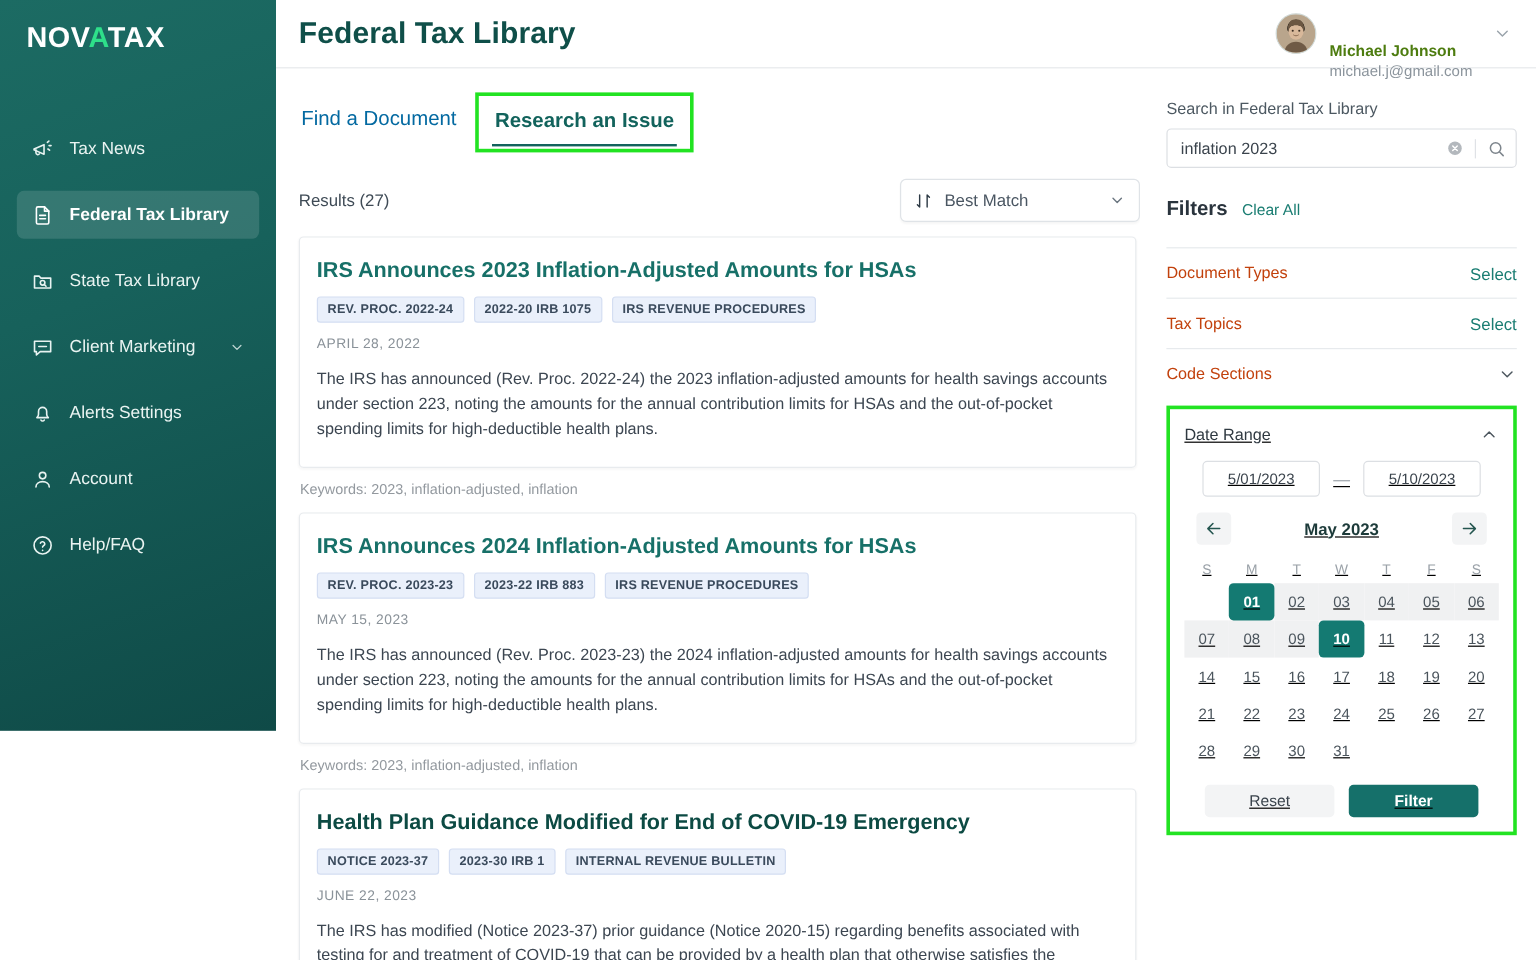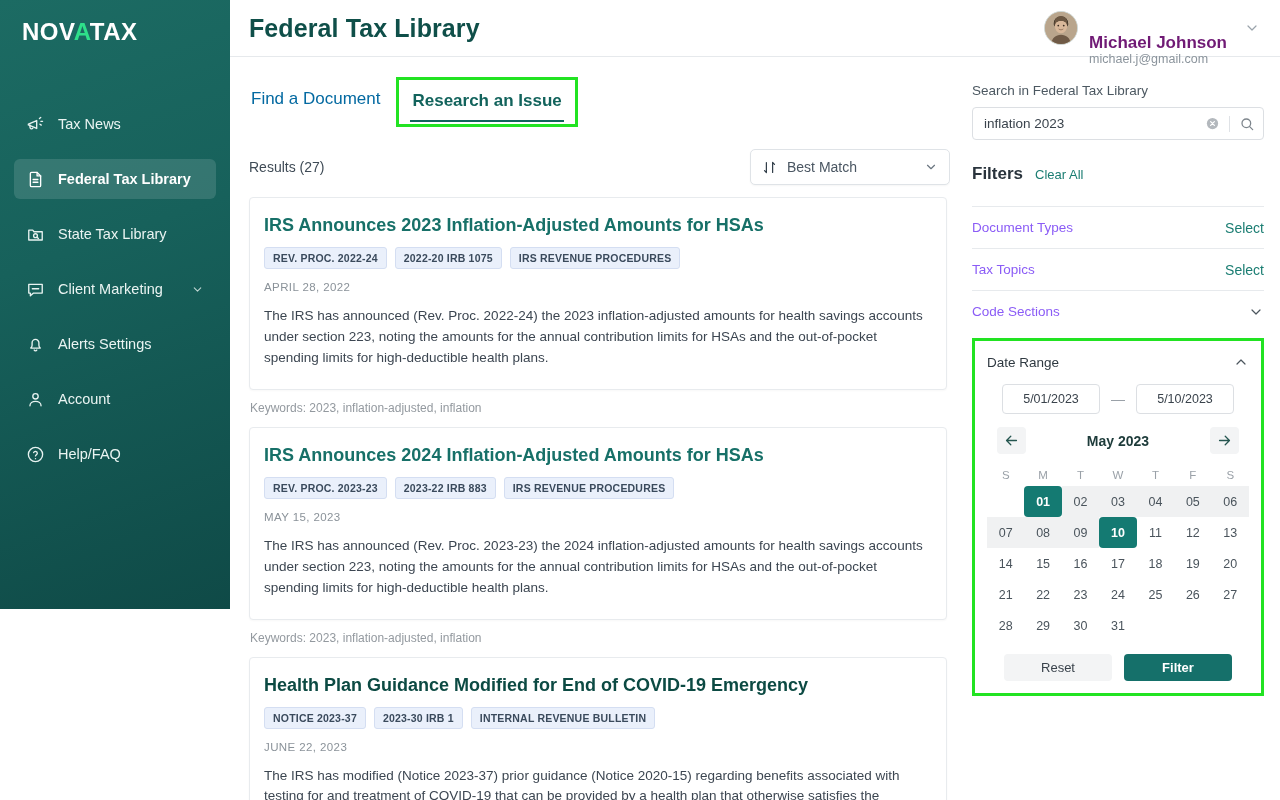--- a/index.html
+++ b/index.html
@@ -43,21 +43,21 @@
     display: flex; align-items: center; padding: 0 20px 0 19px; background:#fff;
   }
   .page-title { font-size: 25px; font-weight: bold; color: #0f4f49; letter-spacing: .1px; }
   .userbox { margin-left: auto; display: flex; align-items: center; gap: 11px; cursor:pointer; }
   .avatar {
     width: 34px; height: 34px; border-radius: 50%;
     border: 1.5px solid #cfd8d6; overflow: hidden; flex:0 0 34px;
     background: #c9b79f; position: relative;
   }
   .avatar svg { display:block; width:100%; height:100%; }
-  .uname { font-size: 17px; font-weight: bold; color: #701a75; line-height: 16px; margin-top: 45px; }
+  .uname { font-size: 13px; font-weight: bold; color: #4d7c0f; line-height: 16px; margin-top: 45px; }
   .umail { font-size: 12.5px; color: #8b949c; line-height: 16px; }
   .ucaret { width: 16px; height: 16px; color:#9aa3ab; margin-left: 6px; }
 
   .content { flex: 1; display: flex; overflow: hidden; padding: 0; }
   .center { width: 720px; flex: 0 0 720px; padding: 28px 0 0 19px; overflow: hidden; }
   .right { flex: 1; padding: 26px 16px 0 22px; overflow: hidden; }
 
   
   .tabs { display: flex; align-items: flex-start; gap: 0; margin-bottom: 22px; }
   .tab {
@@ -113,28 +113,29 @@
   .sdiv { width:1px; height:16px; background:#dfe2e6; margin: 0 9px; }
   .mag-ico { width:16px;height:16px;color:#7d858c; cursor:pointer; }
 
   .filters-hdr { display:flex; align-items: baseline; gap: 12px; margin-bottom: 22px; }
   .filters-title { font-size: 17px; font-weight: bold; color: #2a343d; }
   .clear-all { font-size: 13px; color: #1a7d72; cursor:pointer; }
   .frow {
     display:flex; align-items:center; height: 42px;
     border-top: 1px solid #e7eaed; cursor: pointer;
   }
-  .flabel { font-size: 13.5px; color: #8b5cf6; }
+  .flabel { font-size: 13.5px; color: #c2410c; }
   .fselect { margin-left:auto; font-size: 14px; color: #1a7d72; }
   .fcaret { margin-left:auto; width:16px;height:16px;color:#4c565e; }
 
   
   .daterange {
     border: 3px solid #22e322; margin-top: 6px; background:#fff;
     padding: 9px 12px 10px 12px;
+    text-decoration: underline;
   }
   .dr-hdr { display:flex; align-items:center; height: 24px; margin-bottom: 10px; }
   .dr-title { font-size: 13.5px; color: #2f3941; }
   .dr-caret { margin-left:auto; width:16px;height:16px;color:#4c565e; }
   .dr-inputs { display:flex; align-items:center; justify-content:center; gap: 11px; margin-bottom: 13px; }
   .dinput {
     width: 98px; height: 30px; border: 1px solid #dcdfe3; border-radius: 4px;
     display:flex; align-items:center; justify-content:center;
     font-size: 12.5px; color: #3a434c; background:#fff; cursor: text;
   }

